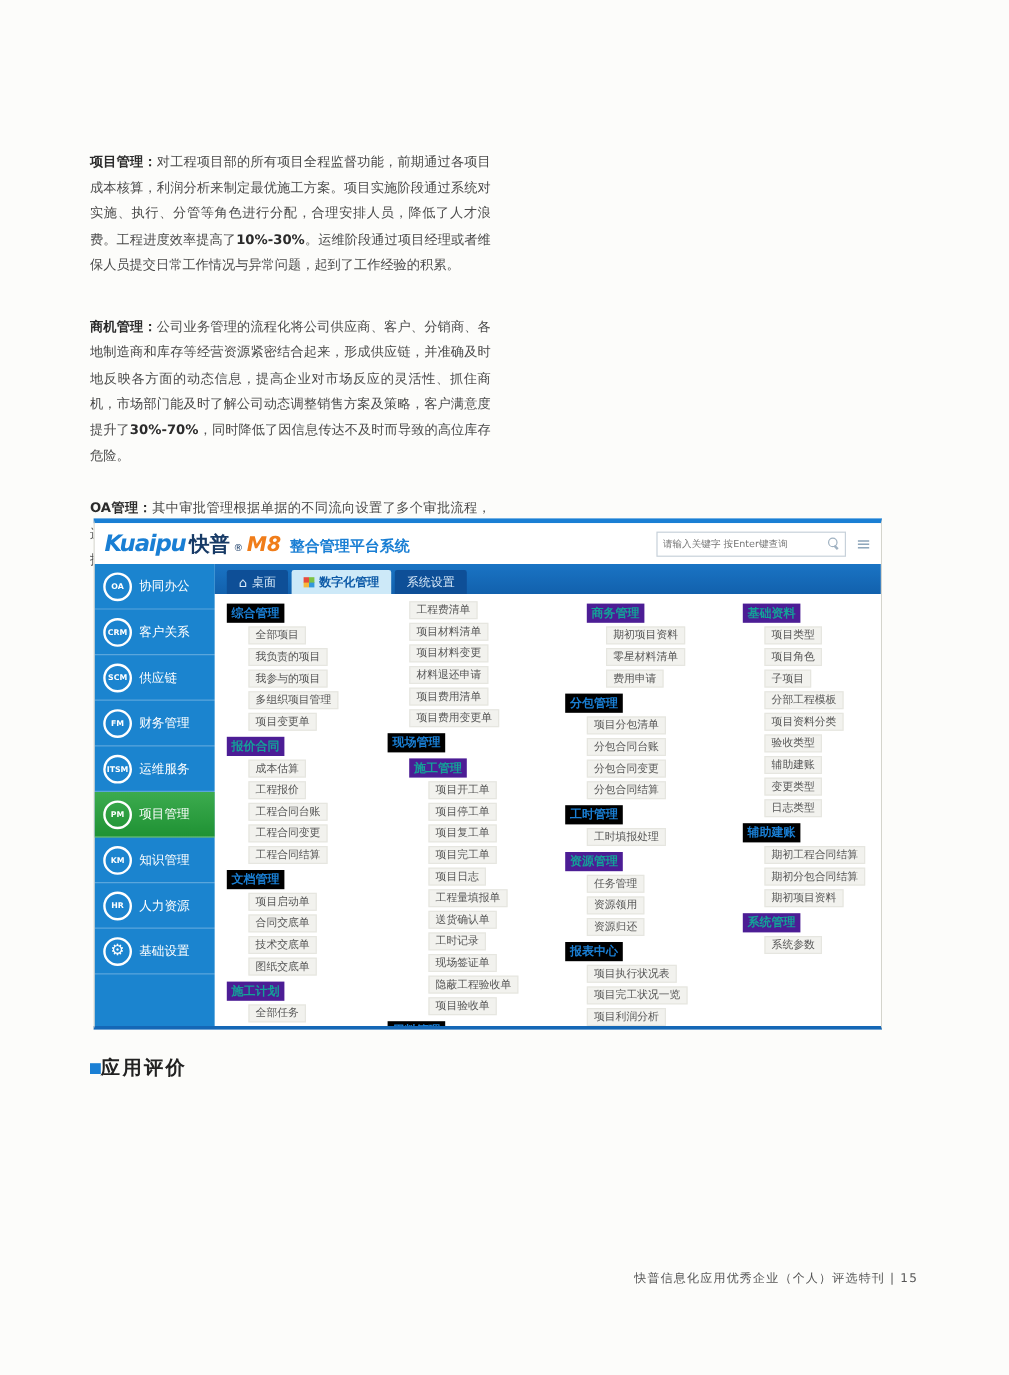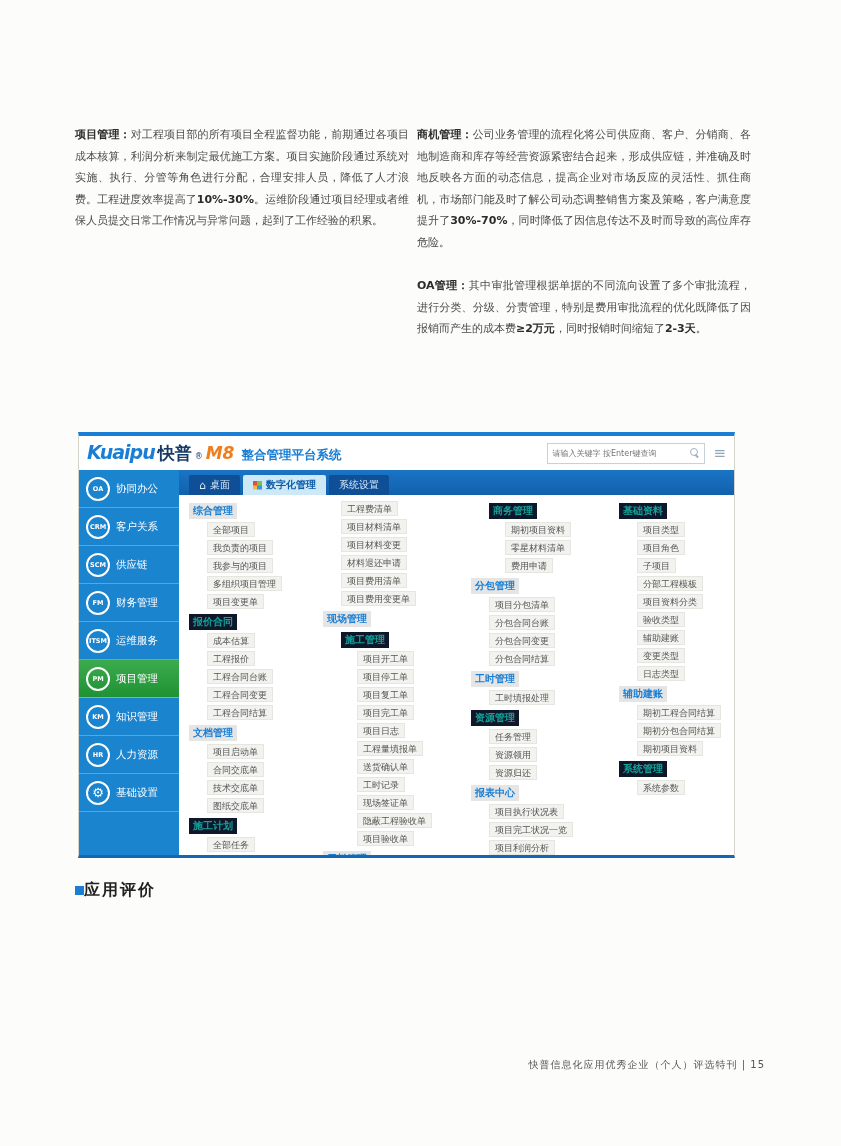--- a/index.html
+++ b/index.html
@@ -2,21 +2,21 @@
 <html><head>
 <meta charset="utf-8">
 <style>
   * { margin:0; padding:0; box-sizing:border-box; }
   html,body { background:#ffffff; }
   .page {
     position:relative; width:841px; height:1146px; margin:0 auto;
     background:#fcfcfa; font-family:"DejaVu Sans","Liberation Sans",sans-serif; overflow:hidden;
   }
   
-  .intro { position:absolute; left:75px; top:124px; width:692px; display:flex; gap:8px; }
+  .intro { position:absolute; left:75px; top:124px; width:692px; display:flex; gap:8px;flex-direction:column; }
   .intro-col { width:334px; }
   .para { font-size:11px; line-height:21.5px; color:#4a4a4a; text-align:justify; margin-bottom:22px; }
   .para b { color:#2b2b2b; }
   
   .app {
     position:absolute; left:78px; top:432px; width:657px; height:426px;
     border:1px solid #d4d4cc; border-top:4px solid #1a7fd4; border-bottom:3px solid #1467b6;
     background:#fff; display:flex; flex-direction:column;
   }
   .app-header { height:34px; background:#fff; display:flex; align-items:center; padding:0 8px; flex:0 0 auto; }
@@ -50,22 +50,22 @@
          background:#0e4f97; color:#d9eaf9; border-radius:2px 2px 0 0; cursor:pointer; white-space:nowrap; }
   .tab.active { background:#cde9f8; color:#0d5aa7; font-weight:bold; }
   .tab-home { font-size:11px; line-height:1; }
   .tab-grid { width:9px; height:9px; flex:0 0 auto;
     background-image:linear-gradient(90deg,#e74c3c 50%,#7dc242 50%),linear-gradient(90deg,#f6b93b 50%,#3498db 50%);
     background-size:100% 50%,100% 50%; background-position:top,bottom; background-repeat:no-repeat; }
   .content { flex:1; background:#fff; padding:6px 6px 4px 10px; display:grid;
              grid-template-columns:132px 146px 146px 1fr; column-gap:2px; align-content:start; overflow:hidden; }
   .mcol { display:flex; flex-direction:column; align-items:flex-start; gap:3px; }
   .m-header, .m-subheader { font-size:10px; font-weight:bold; padding:1px 4px; margin-top:2px; white-space:nowrap; cursor:pointer; }
-  .m-header.blue, .m-subheader.blue { color:#1a7fd4; background:#e5e5e5; }
-  .m-header.teal, .m-subheader.teal { color:#14a098; background:#0f172a; }
+  .m-header.blue, .m-subheader.blue { color:#1a7fd4; background:#000000; }
+  .m-header.teal, .m-subheader.teal { color:#14a098; background:#4c1d95; }
   .m-item { font-size:9px; line-height:10px; color:#555; background:#f2f2ee; border:1px solid #e6e6e0;
             padding:1.5px 5px; white-space:nowrap; cursor:pointer; }
   .ind0 { margin-left:0; } .ind1 { margin-left:18px; } .ind2 { margin-left:34px; }
   
   .review-head { position:absolute; left:75px; top:880px; display:flex; align-items:center; gap:0; }
   .bullet { width:9px; height:9px; background:#1a7fd4; }
   .review-title { font-size:16px; font-weight:bold; color:#222; letter-spacing:2px; }
   .review-text { position:absolute; left:75px; top:916px; width:692px; font-size:11.5px; line-height:26px;
                  color:#4a4a4a; text-align:justify; }
   

